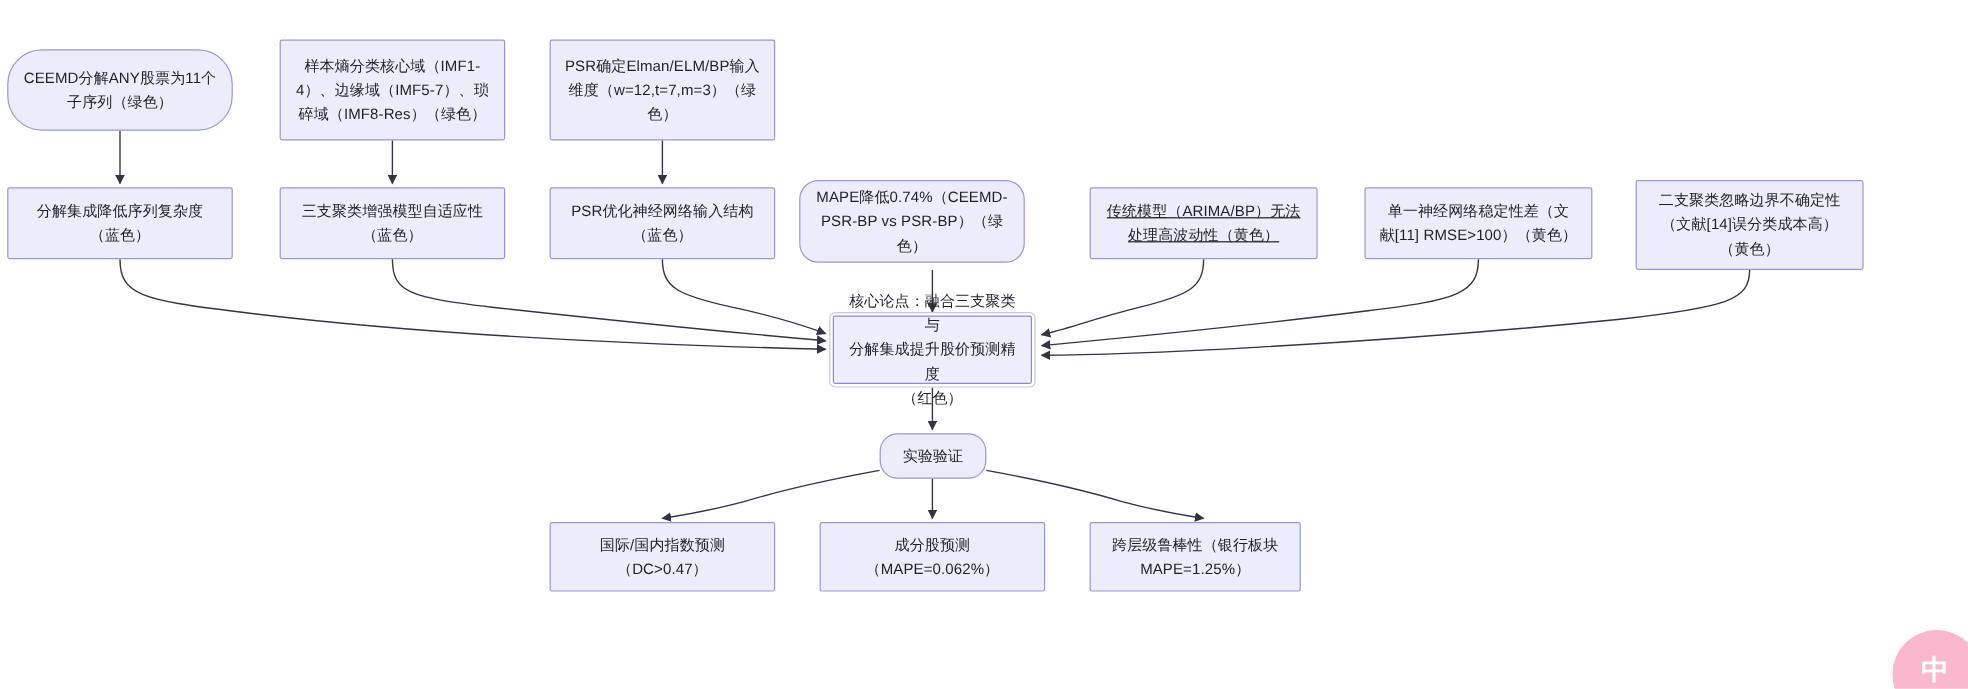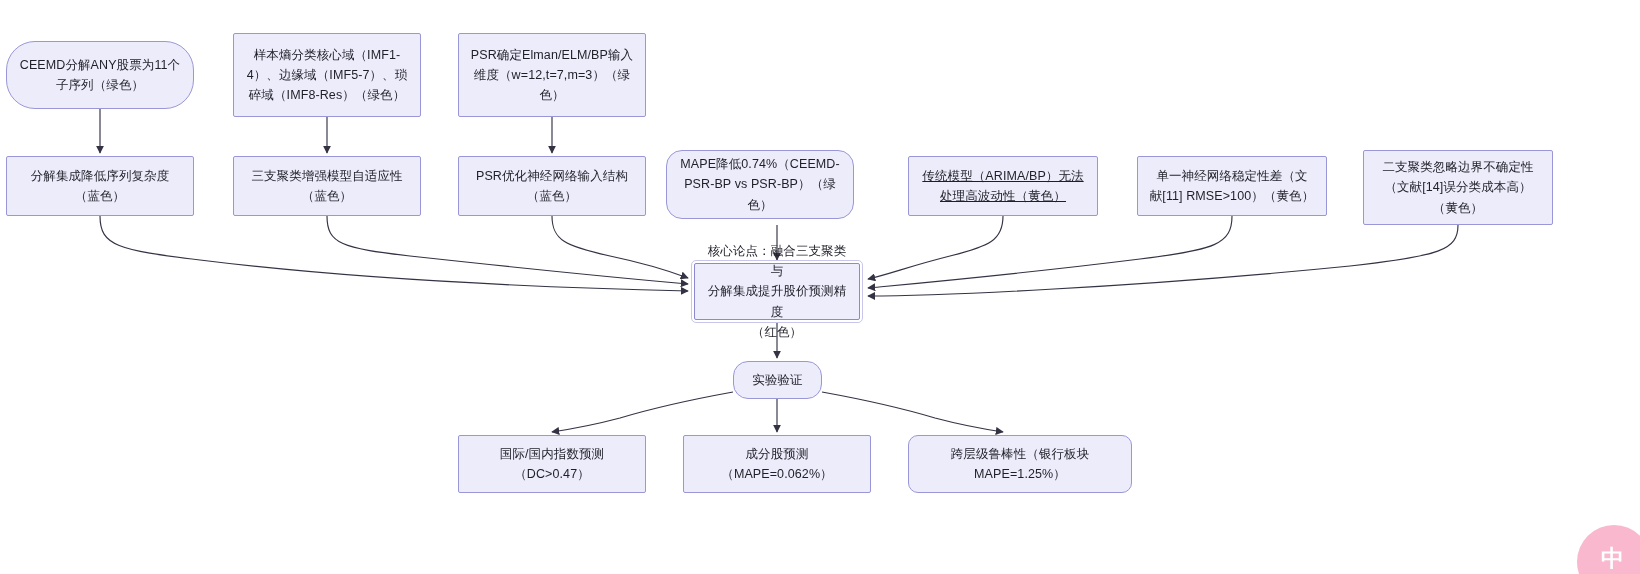--- a/index.html
+++ b/index.html
@@ -182,21 +182,21 @@
     </span>
   </div>
 
   <div class="node" style="left:683px;top:435px;width:188px;height:58px;">
     <span class="lbl">
       <span>成分股预测</span><br>
       <span>（MAPE=0.062%）</span>
     </span>
   </div>
 
-  <div class="node" style="left:908px;top:435px;width:224px;height:58px;border-radius:10px;">
+  <div class="node" style="left:908px;top:435px;width:176px;height:58px;">
     <span class="lbl">
       <span>跨层级鲁棒性（银行板块</span><br>
       <span>MAPE=1.25%）</span>
     </span>
   </div>
 
   <div id="watermark">
     <span>中</span>
   </div>
 

